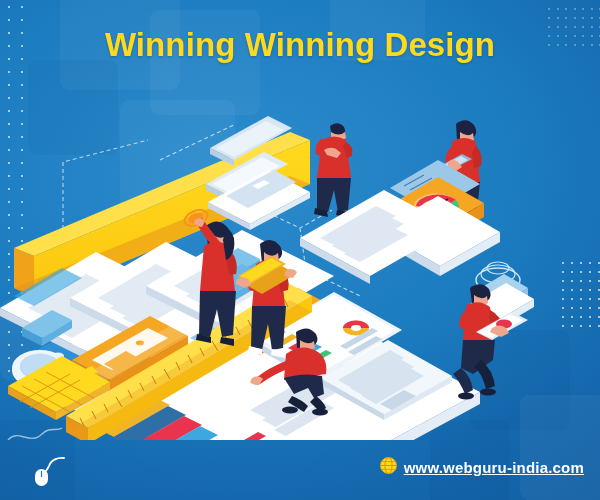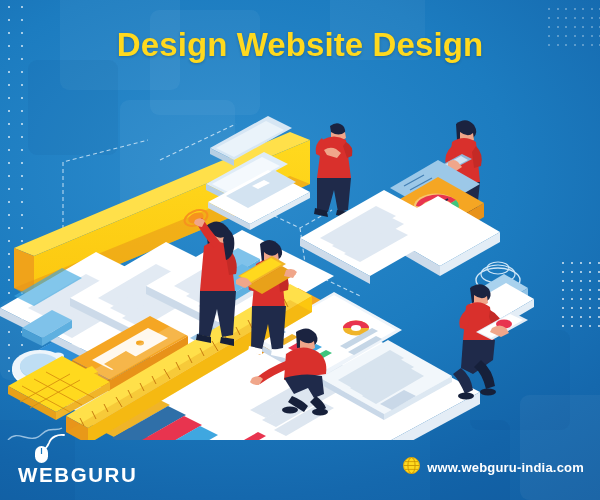--- a/index.html
+++ b/index.html
@@ -59,21 +59,21 @@
     color:#e8f2fb; font-size:9px; letter-spacing:3.1px; margin-top:2px;
     margin-left:2px;
   }
 
   
   .url {
     position:absolute; right:16px; bottom:22px; z-index:40;
     display:flex; align-items:center; gap:7px;
   }
   .url .txt {
-    color:#ffffff; font-size:13px; font-weight:bold; letter-spacing:.2px;
+    color:#ffffff; font-size:15px; font-weight:bold; letter-spacing:.2px;text-decoration:underline;
   }
 </style>
 </head>
 <body>
 
 <div class="stage">
 
   <div class="bgsq" style="left:60px;  top:-30px; width:120px; height:120px;"></div>
   <div class="bgsq" style="left:150px; top:10px;  width:110px; height:105px;"></div>
   <div class="bgsq d" style="left:28px; top:60px;  width:90px;  height:95px;"></div>
@@ -219,21 +219,21 @@
       <i style="left:27px;top:54px"></i>
       <i style="left:36px;top:54px"></i>
       <i style="left:0px;top:63px"></i>
       <i style="left:9px;top:63px"></i>
       <i style="left:18px;top:63px"></i>
       <i style="left:27px;top:63px"></i>
       <i style="left:36px;top:63px"></i>
     </div>
 
   <div class="headline">
-    <div class="line2">Design Website Design</div>
+    <div class="line2">Winning Winning Design</div>
   </div>
 
   <div class="illus">
   <svg width="600" height="330" viewBox="0 0 600 330" xmlns="http://www.w3.org/2000/svg">
     <defs>
       <linearGradient id="ylw" x1="0" y1="0" x2="0" y2="1">
         <stop offset="0" stop-color="#ffd91e"></stop>
             <stop offset="1" stop-color="#fcc70f"></stop>
       </linearGradient>
       <clipPath id="lapScr">
@@ -612,21 +612,20 @@
   </div>
 
   <div class="logo">
     <div class="mark">
       <svg width="60" height="30" viewBox="0 0 60 30">
         <path d="M46 2 C 40 1, 33 4, 31 10 C 29 15, 27 16, 25 17" stroke="#ffffff" stroke-width="1.8" fill="none" stroke-linecap="round"></path>
         <rect x="17" y="13" width="13" height="17" rx="6.5" fill="#ffffff"></rect>
         <line x1="23.5" y1="15" x2="23.5" y2="21" stroke="#1a78bd" stroke-width="1.2"></line>
       </svg>
     </div>
-    <div class="wordmark">WEBGURU</div>
   </div>
 
   <div class="url">
     <span>
       <svg width="17" height="17" viewBox="0 0 17 17">
         <circle cx="8.5" cy="8.5" r="8" fill="#ffd91e"></circle>
         <circle cx="8.5" cy="8.5" r="8" fill="none" stroke="#e0a90d" stroke-width="1"></circle>
         <ellipse cx="8.5" cy="8.5" rx="3.6" ry="8" fill="none" stroke="#c99400" stroke-width=".9"></ellipse>
         <line x1="0.7" y1="8.5" x2="16.3" y2="8.5" stroke="#c99400" stroke-width=".9"></line>
         <line x1="2" y1="4.6" x2="15" y2="4.6" stroke="#c99400" stroke-width=".8"></line>

